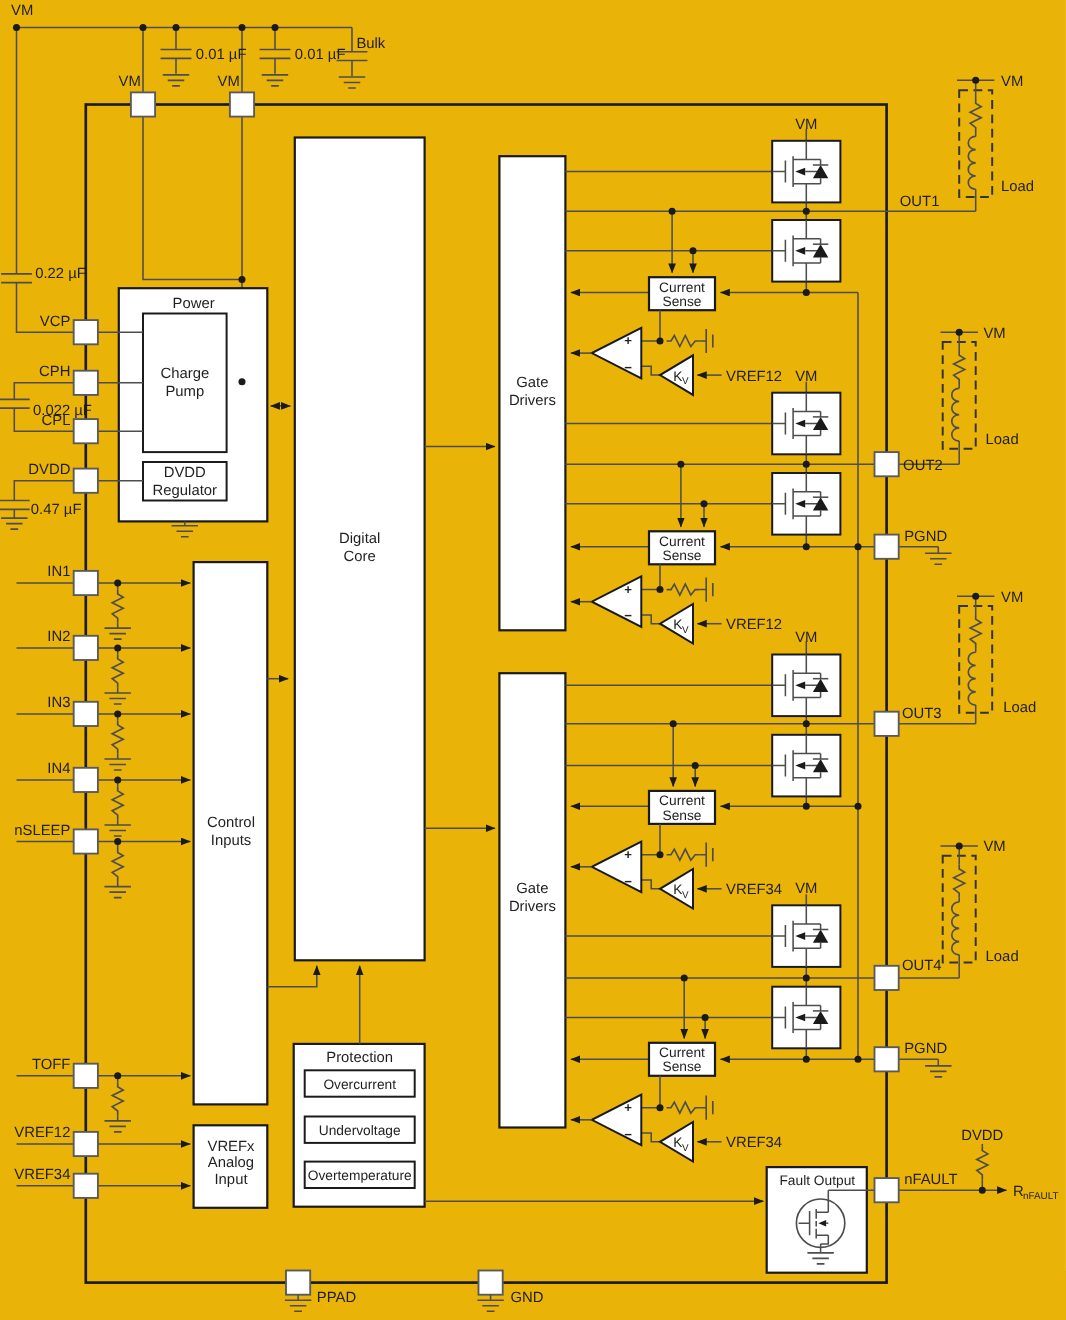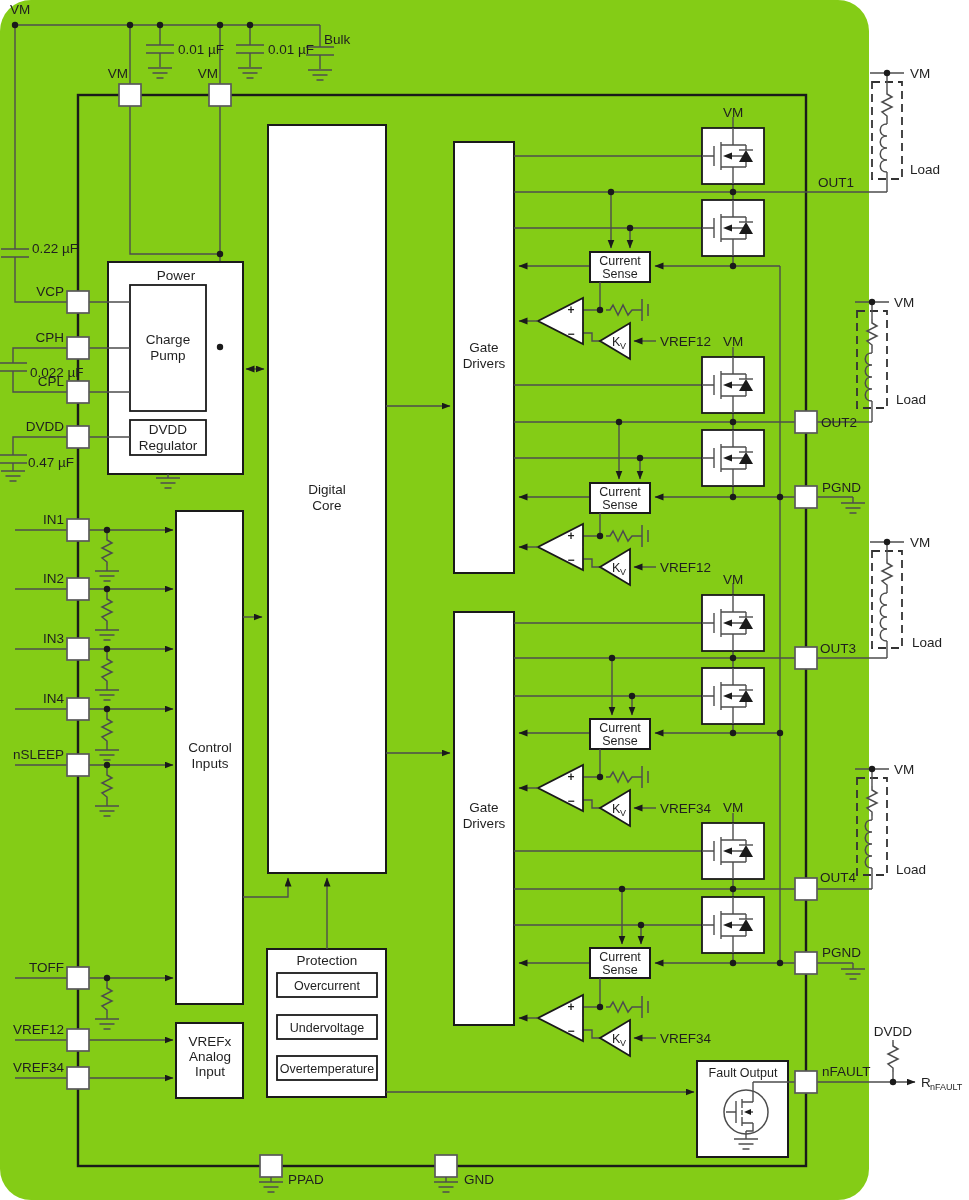--- a/index.html
+++ b/index.html
@@ -1,16 +1,16 @@
 <!DOCTYPE html>
 <html><head>
 <meta charset="utf-8">
 <style>
   html,body{margin:0;padding:0;background:#fff;}
-  #stage{width:869px;height:1200px;position:relative;background:#84cc16;border-radius:31px;}
+  #stage{width:969px;height:1200px;position:relative;background:#eab308;}
   .w{stroke:#4d4d4d;stroke-width:1.4;fill:none;}
   .sym{stroke:#4d4d4d;stroke-width:1.5;fill:none;}
   .chip{fill:none;stroke:#1a1a1a;stroke-width:2.4;}
   .blk{fill:#fff;stroke:#1a1a1a;stroke-width:2;}
   .blk2{fill:#fff;stroke:#1a1a1a;stroke-width:1.8;}
   .pinr{fill:#fff;stroke:#5a5a5a;stroke-width:1.7;}
   .dash{fill:none;stroke:#333;stroke-width:1.8;stroke-dasharray:8 5;}
   .dot{fill:#1a1a1a;stroke:none;}
   text{font-family:"Liberation Sans",sans-serif;fill:#1f1f1f;}
   .t{font-size:13.5px;}

